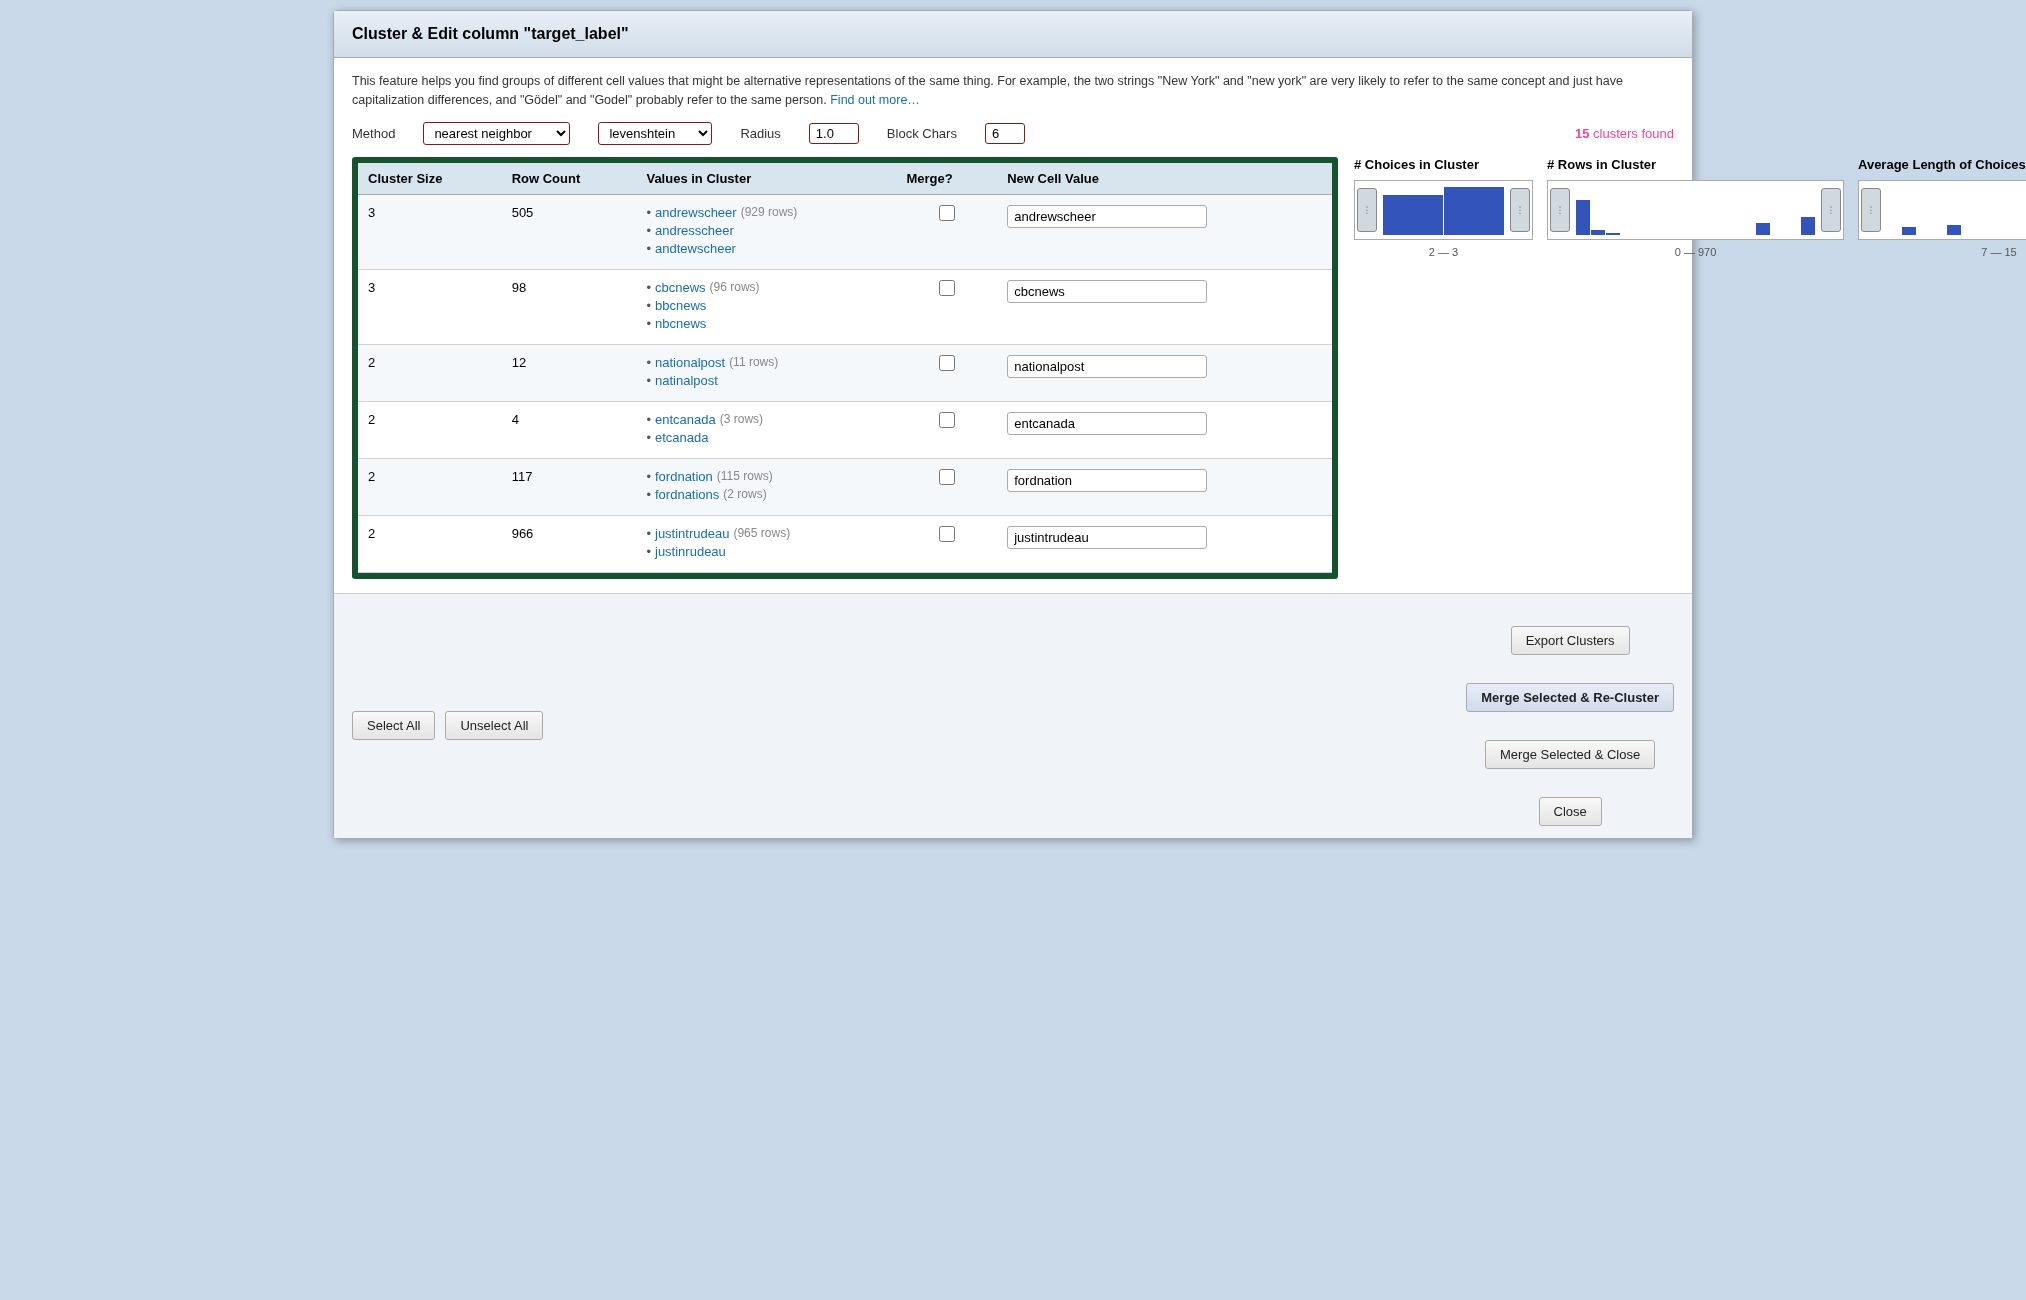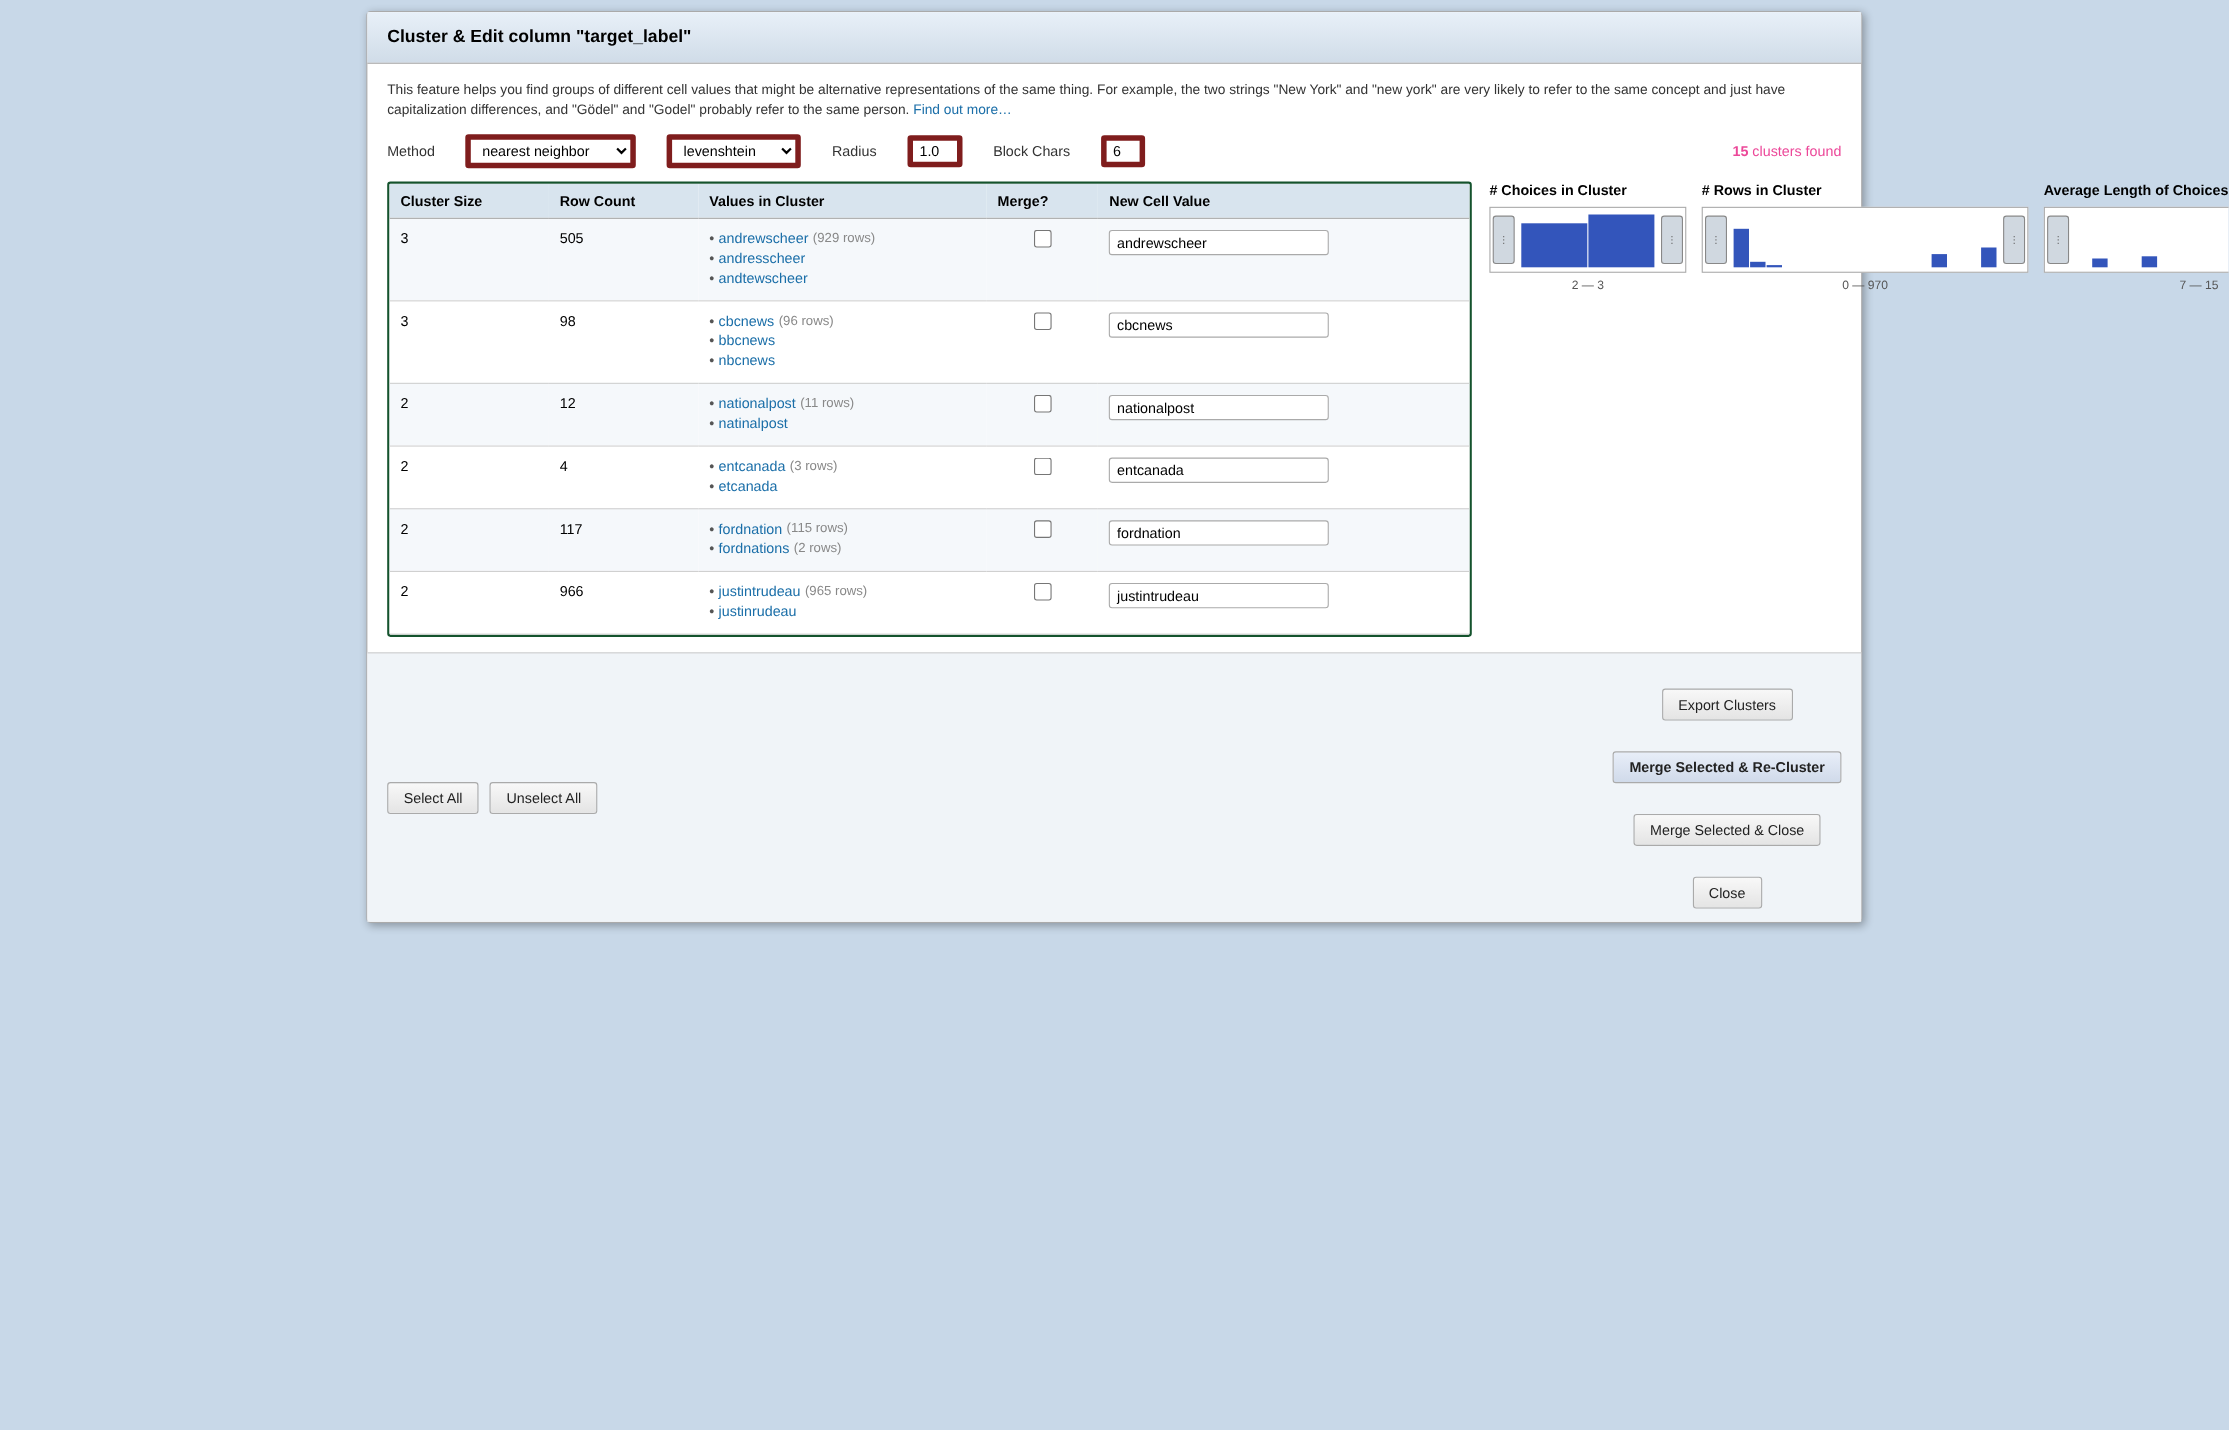--- a/index.html
+++ b/index.html
@@ -48,39 +48,39 @@
       margin-bottom: 12px;
       flex-wrap: wrap;
     }
     .controls-row label {
       font-size: 13px;
       color: #333;
     }
     .controls-row select, .controls-row input[type="text"] {
       font-size: 13px;
       padding: 2px 6px;
-      border: 5px solid #7f1d1d;
+      border: 1px solid #7f1d1d;
       border-radius: 3px;
       background: #fff;
       cursor: pointer;
     }
     .controls-row select { padding-right: 20px; }
     .clusters-found {
       margin-left: auto;
       font-size: 13px;
       color: #ec4899;
     }
     .clusters-found strong { font-weight: bold; }
     .main-content {
       display: flex;
       gap: 16px;
     }
     .table-container {
       flex: 1;
-      border: 2px solid #14532d;
+      border: 6px solid #14532d;
       border-radius: 3px;
       overflow: hidden;
     }
     table {
       width: 100%;
       border-collapse: collapse;
       font-size: 13px;
     }
     table thead tr {
       background: #d8e4ee;

